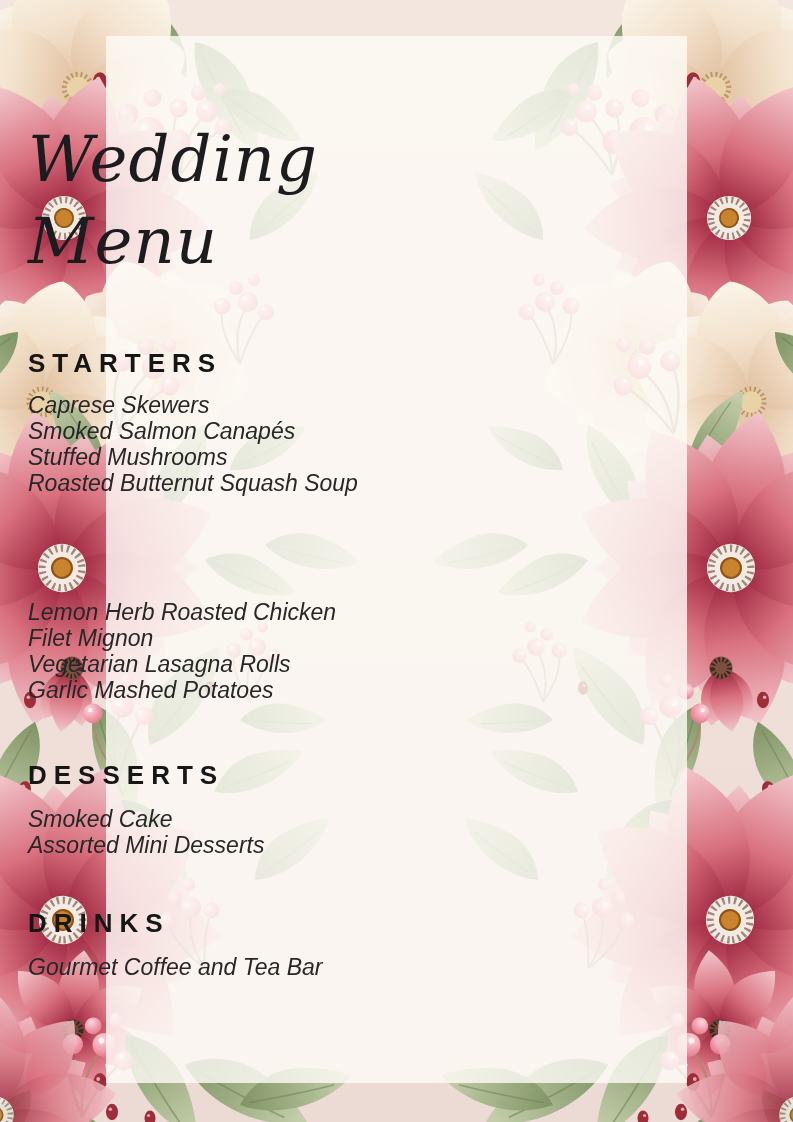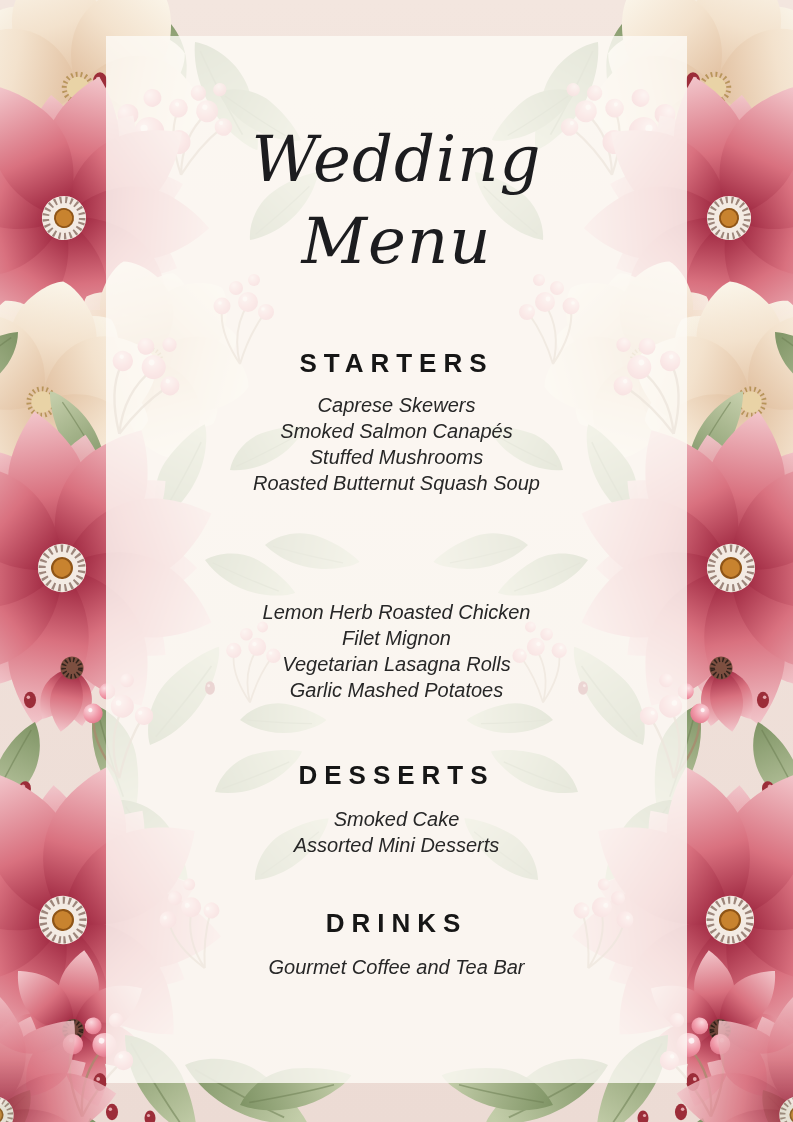--- a/index.html
+++ b/index.html
@@ -13,41 +13,41 @@
       var(--page_border_bottom,#ecdbd4) 100%);
     font-family:"Liberation Sans",sans-serif;
   }
   .floral{position:absolute;left:0;top:0;width:793px;height:1122px;}
   .panel{
     position:absolute;left:106px;top:36px;width:581px;height:1047px;
     background:var(--panel_overlay,rgba(252,250,245,0.82));
   }
   .content{
     position:absolute;inset:0;
-    text-align:center;
     color:var(--text_color,#1e1e1e);
+    margin-left:28px;
   }
   .menu-title{
     position:absolute;left:0;right:0;top:118px;
     font-family:"DejaVu Serif",serif;
     font-style:italic;font-weight:500;
     font-size:64px;line-height:82px;
     letter-spacing:1px;
     color:#1c1c1f;
   }
   .heading{
     position:absolute;left:0;right:0;
     font-weight:700;font-size:26px;line-height:26px;
     letter-spacing:7px;
     color:#161616;
   }
   .items{
     position:absolute;left:0;right:0;
     font-style:italic;font-weight:500;
-    font-size:20px;line-height:26px;
+    font-size:23px;line-height:26px;
     color:#272727;
   }
   .mi{white-space:nowrap;}
 </style>
 </head>
 <body>
 
 <div class="page">
 
   <svg class="floral" viewBox="0 0 793 1122" xmlns="http://www.w3.org/2000/svg">

